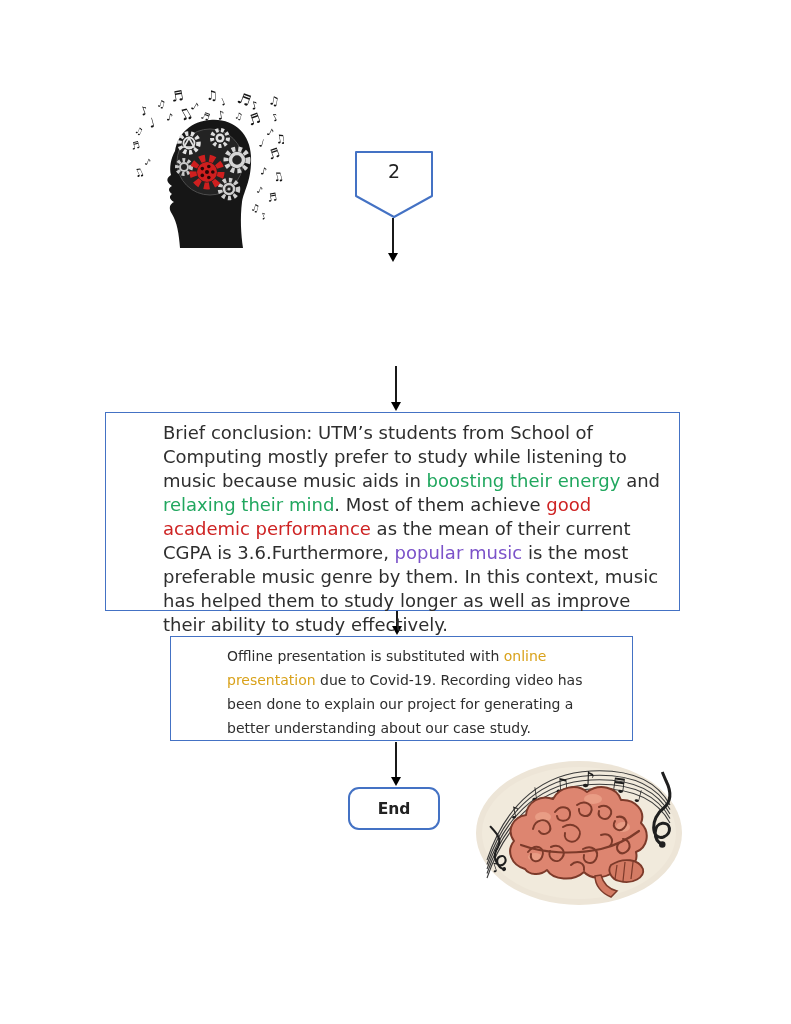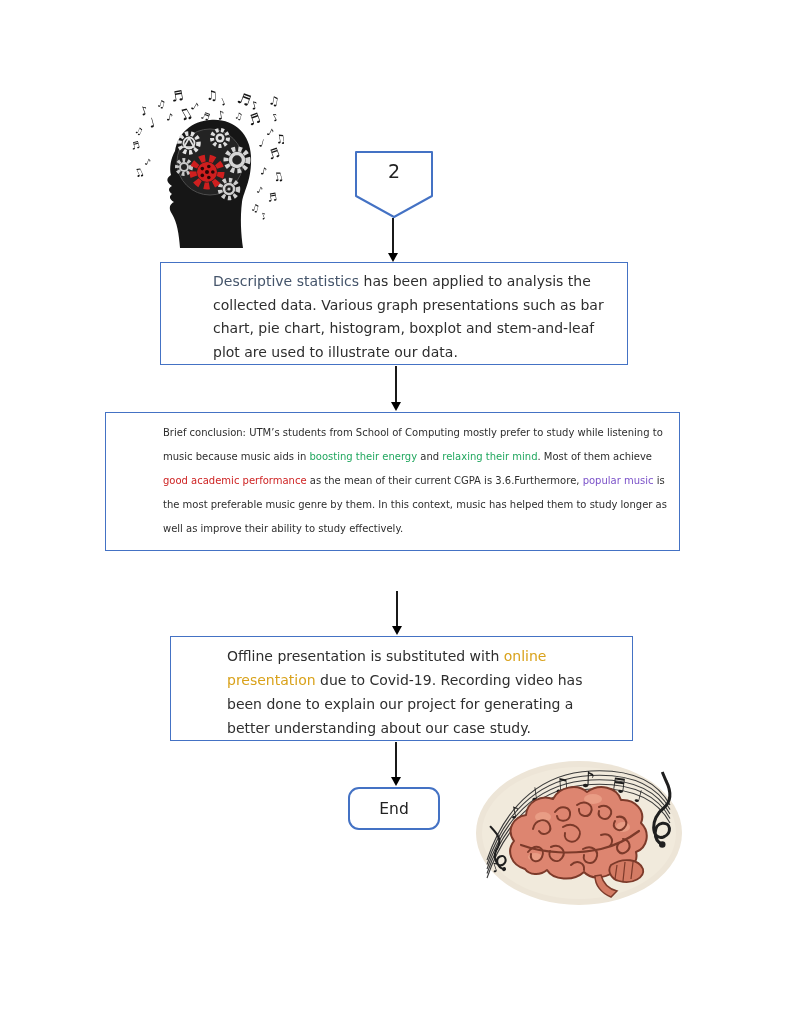--- a/index.html
+++ b/index.html
@@ -6,32 +6,32 @@
   .canvas{
     position:relative;width:791px;height:1024px;background:#ffffff;
     font-family:"DejaVu Sans",sans-serif;overflow:hidden;color:#2e2e2e;
   }
   .flow-box{
     position:absolute;box-sizing:border-box;background:#ffffff;
     border:1.6px solid #4472C4;color:#2e2e2e;
   }
   .flow-box p{margin:0;}
   #box-statistics{left:160px;top:262px;width:468px;height:103px;padding:7px 10px 0 52px;font-size:14px;line-height:23.5px;}
-  #box-conclusion{left:105px;top:412px;width:575px;height:139px;padding:8px 12px 0 57px;font-size:10px;line-height:24px;}
+  #box-conclusion{left:105px;top:412px;width:575px;height:199px;padding:8px 12px 0 57px;font-size:18px;line-height:24px;}
   #box-presentation{left:170px;top:636px;width:463px;height:105px;padding:7px 28px 0 56px;font-size:14px;line-height:24px;}
   .connector{position:absolute;left:355px;top:151px;width:78px;height:68px;}
   .connector .shape{position:absolute;left:0;top:0;}
   .connector .label{
     position:absolute;left:0;right:0;top:9px;text-align:center;
     font-size:19px;color:#222222;
   }
   .terminator{
     position:absolute;left:348px;top:787px;width:92px;height:43px;box-sizing:border-box;
     border:2px solid #4472C4;border-radius:11px;background:#ffffff;
-    display:flex;align-items:center;justify-content:center;font-size:15.5px;color:#222222;
+    display:flex;align-items:center;justify-content:center;font-size:15.5px;color:#222222;font-weight:bold;
   }
   .arrow{position:absolute;}
   .illustration{position:absolute;}
   #head-art{left:122px;top:88px;}
   #brain-art{left:473px;top:757px;}
   .note-cloud text{font-family:"DejaVu Sans",sans-serif;fill:#141414;}
   .staff-note{font-family:"DejaVu Sans",sans-serif;fill:#1c1c1c;}
 </style>
 </head>
 <body>
@@ -121,23 +121,20 @@
   </svg>
   <svg class="arrow" style="left:390px;top:591px;" width="14" height="44">
     <line x1="7" y1="0" x2="7" y2="36" stroke="#000000" stroke-width="1.8"></line>
     <polygon points="2,35 12,35 7,44" fill="#000000"></polygon>
   </svg>
   <svg class="arrow" style="left:389px;top:742px;" width="14" height="44">
     <line x1="7" y1="0" x2="7" y2="36" stroke="#000000" stroke-width="1.8"></line>
     <polygon points="2,35 12,35 7,44" fill="#000000"></polygon>
   </svg>
 
-  <div class="flow-box" id="box-statistics">
-    <p><span style="color: rgb(68, 84, 106);">Descriptive statistics</span><span> has been applied to analysis the collected data. Various graph presentations such as bar chart, pie chart, histogram, boxplot and stem-and-leaf plot are used to illustrate our data.</span></p>
-  </div>
 
   <div class="flow-box" id="box-conclusion">
     <p><span>Brief conclusion: UTM’s students from School of Computing mostly prefer to study while listening to music because music aids in </span><span style="color: rgb(33, 167, 95);">boosting their energy</span><span> and </span><span style="color: rgb(33, 167, 95);">relaxing their mind</span><span>. Most of them achieve </span><span style="color: rgb(206, 35, 35);">good academic performance</span><span> as the mean of their current CGPA is 3.6.Furthermore, </span><span style="color: rgb(123, 82, 201);">popular music</span><span> is the most preferable music genre by them.  In this context, music has helped them to study longer as well as improve their ability to study effectively.</span></p>
   </div>
 
   <div class="flow-box" id="box-presentation">
     <p><span>Offline presentation is substituted with </span><span style="color: rgb(217, 162, 27);">online presentation</span><span> due to Covid-19. Recording video has been done to explain our project for generating a better understanding about our case study.</span></p>
   </div>
 
   <div class="terminator">

